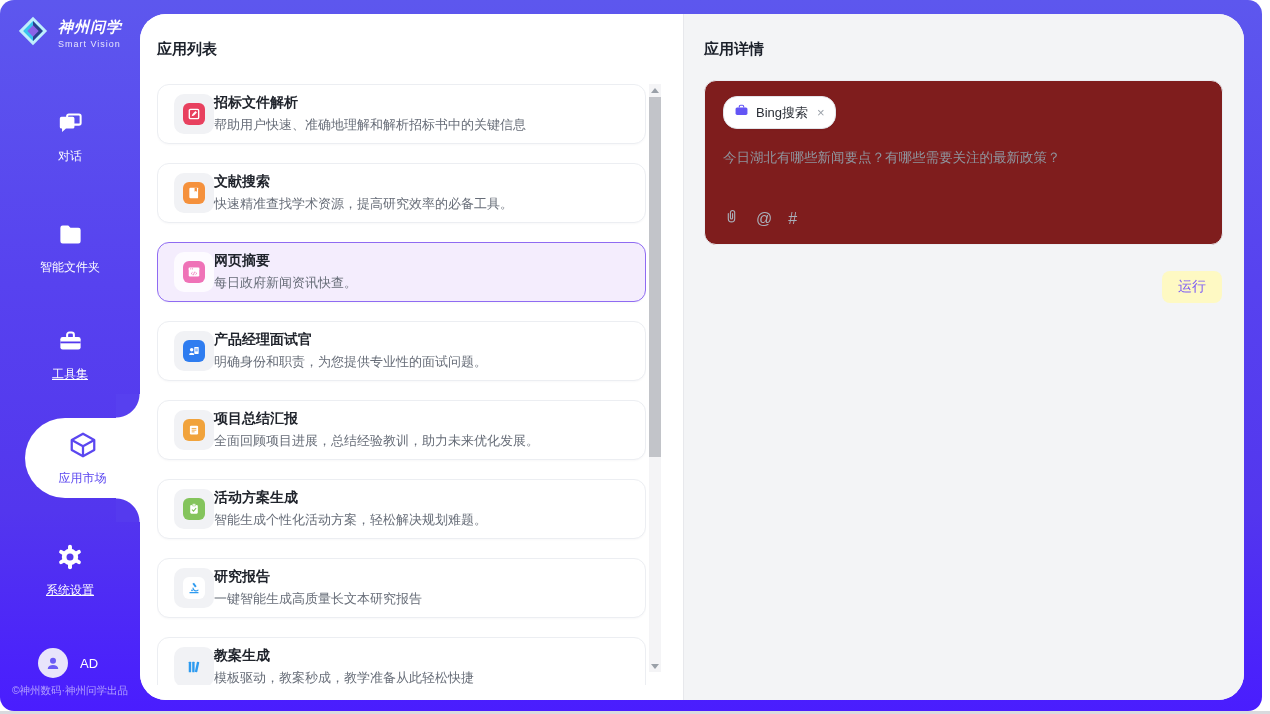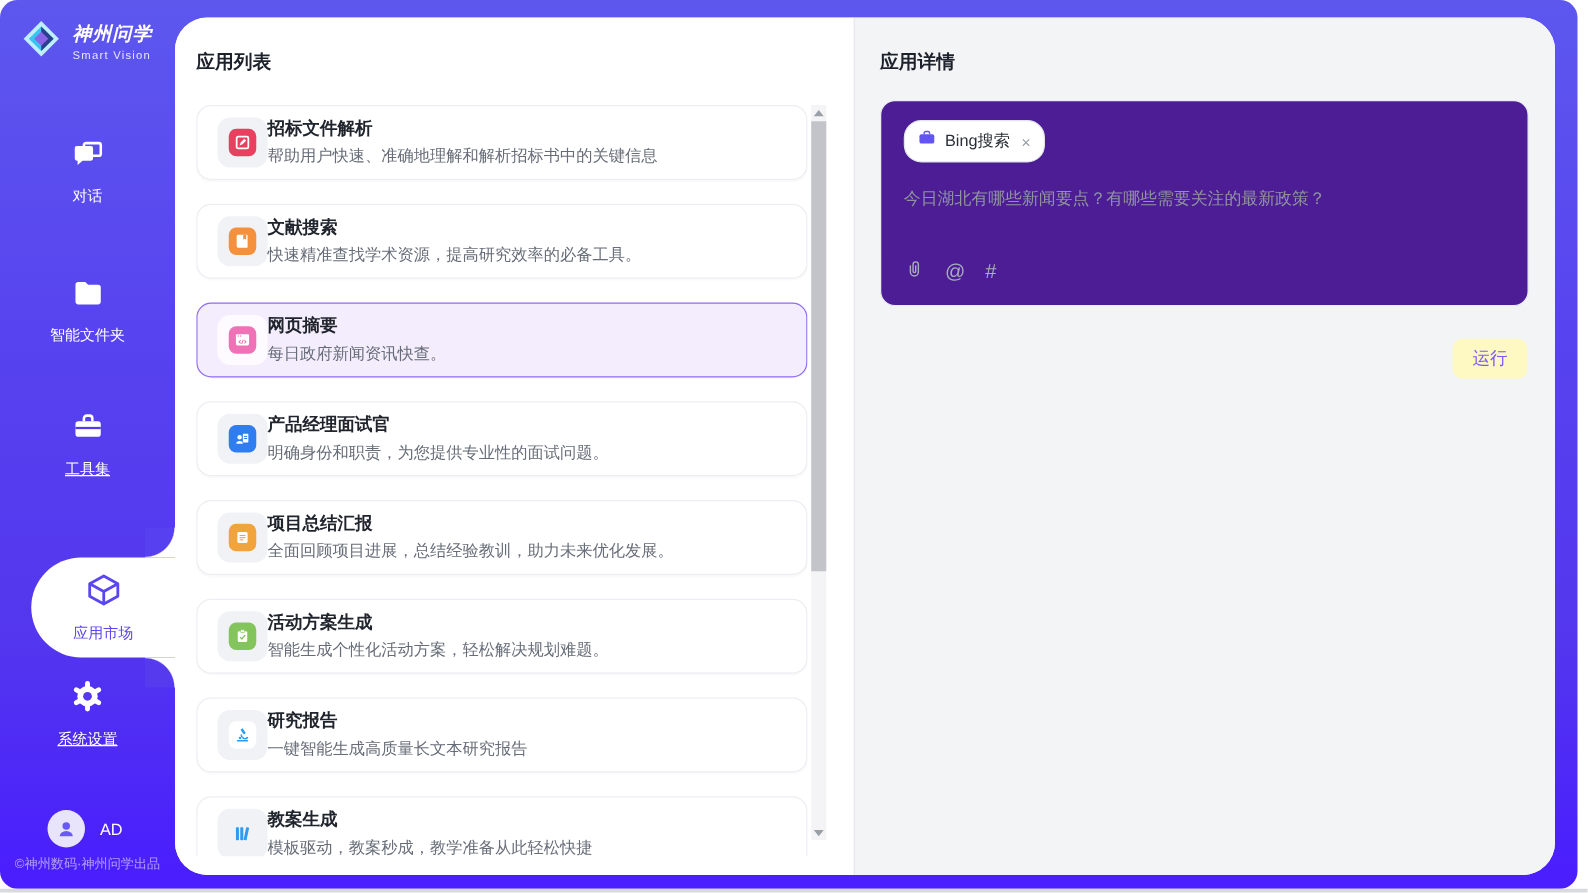--- a/index.html
+++ b/index.html
@@ -14,21 +14,21 @@
   .sidebar { position:absolute; left:0; top:0; width:140px; height:711px; }
   .brand { position:absolute; left:16px; top:14px; display:flex; align-items:center; gap:8px; }
   .brand-name { color:#fff; font-size:15px; font-weight:bold; letter-spacing:1px;font-style:italic; }
   .brand-sub { color:rgba(255,255,255,.85); font-size:9px; margin-top:2px; letter-spacing:1px; }
 
   .nav-item { position:absolute; left:0; width:140px; display:flex; flex-direction:column; align-items:center; gap:7px; color:#fff; cursor:pointer; }
   .nav-item .lbl { font-size:12px; }
   .nav-item.underlined .lbl { text-decoration:underline; }
 
   .nav-active { position:absolute; left:25px; top:418px; width:115px; height:80px; background:#fff;
-    border-radius:40px 0 0 40px; display:flex; flex-direction:column; align-items:center; justify-content:center; gap:6px; cursor:pointer;margin-top:28px; }
+    border-radius:40px 0 0 40px; display:flex; flex-direction:column; align-items:center; justify-content:center; gap:6px; cursor:pointer; }
   .nav-active .lbl { font-size:12px; color:#5b47f0; }
   .nav-active::before { content:""; position:absolute; right:0; top:-24px; width:24px; height:24px;
     background:radial-gradient(circle at 0 0, #5740ef 23px, #fff 24px); }
   .nav-active::after { content:""; position:absolute; right:0; bottom:-24px; width:24px; height:24px;
     background:radial-gradient(circle at 0 100%, #553aee 23px, #fff 24px); }
 
   .user-row { position:absolute; left:38px; top:648px; display:flex; align-items:center; gap:12px; }
   .avatar { width:30px; height:30px; border-radius:50%; background:#e8e4fb; display:flex; align-items:center; justify-content:center; }
   .user-name { color:#fff; font-size:13px; }
   .side-footer { position:absolute; left:0; top:684px; width:140px; text-align:center; color:rgba(255,255,255,.55); font-size:10.5px; }
@@ -58,21 +58,21 @@
   .scrollbar { position:absolute; left:509px; top:70px; width:12px; height:588px; background:#f4f4f6; }
   .sb-arrow { position:absolute; left:0; width:12px; height:12px; display:flex; align-items:center; justify-content:center; }
   .sb-arrow.up{top:0;} .sb-arrow.down{bottom:0;}
   .tri-up { width:0; height:0; border-left:4px solid transparent; border-right:4px solid transparent; border-bottom:5px solid #9aa0a8; }
   .tri-down { width:0; height:0; border-left:4px solid transparent; border-right:4px solid transparent; border-top:5px solid #9aa0a8; }
   .sb-thumb { position:absolute; left:0; top:13px; width:12px; height:360px; background:#c2c4c9; }
 
   
   .detail-panel { position:relative; flex:1; height:100%; background:#f3f4f6; border-left:1px solid #e7e8ec; }
   .detail-panel .panel-title { position:absolute; left:20px; top:26px; }
-  .detail-card { position:absolute; left:20px; top:66px; width:519px; height:165px; background:#4c1d95;
+  .detail-card { position:absolute; left:20px; top:66px; width:519px; height:165px; background:#7f1d1d;
     border:1px solid #ebedf1; border-radius:12px; padding:15px 18px; display:flex; flex-direction:column; }
   .chip { display:inline-flex; align-items:center; gap:7px; align-self:flex-start; padding:6px 10px;
     border:1px solid #e2e4e9; border-radius:14px; background:#fff; box-shadow:0 1px 2px rgba(20,30,60,.04); cursor:default; }
   .chip-label { font-size:13px; color:#2a2e36; }
   .chip-close { font-size:13px; color:#9aa0a8; margin-left:2px; cursor:pointer; line-height:1; }
   .query-text { margin-top:20px; font-size:13.5px; color:#8f959e; }
   .card-tools { margin-top:auto; display:flex; align-items:center; gap:16px; color:#a9afb9; }
   .tool-glyph { font-size:16px; color:#a9afb9; cursor:pointer; }
   .run-row { position:absolute; right:22px; top:257px; }
   .run-btn { border:none; background:#fef9c3; color:#7b5af6; font-size:14px; padding:7px 16px; border-radius:8px; cursor:pointer; font-family:inherit; }

